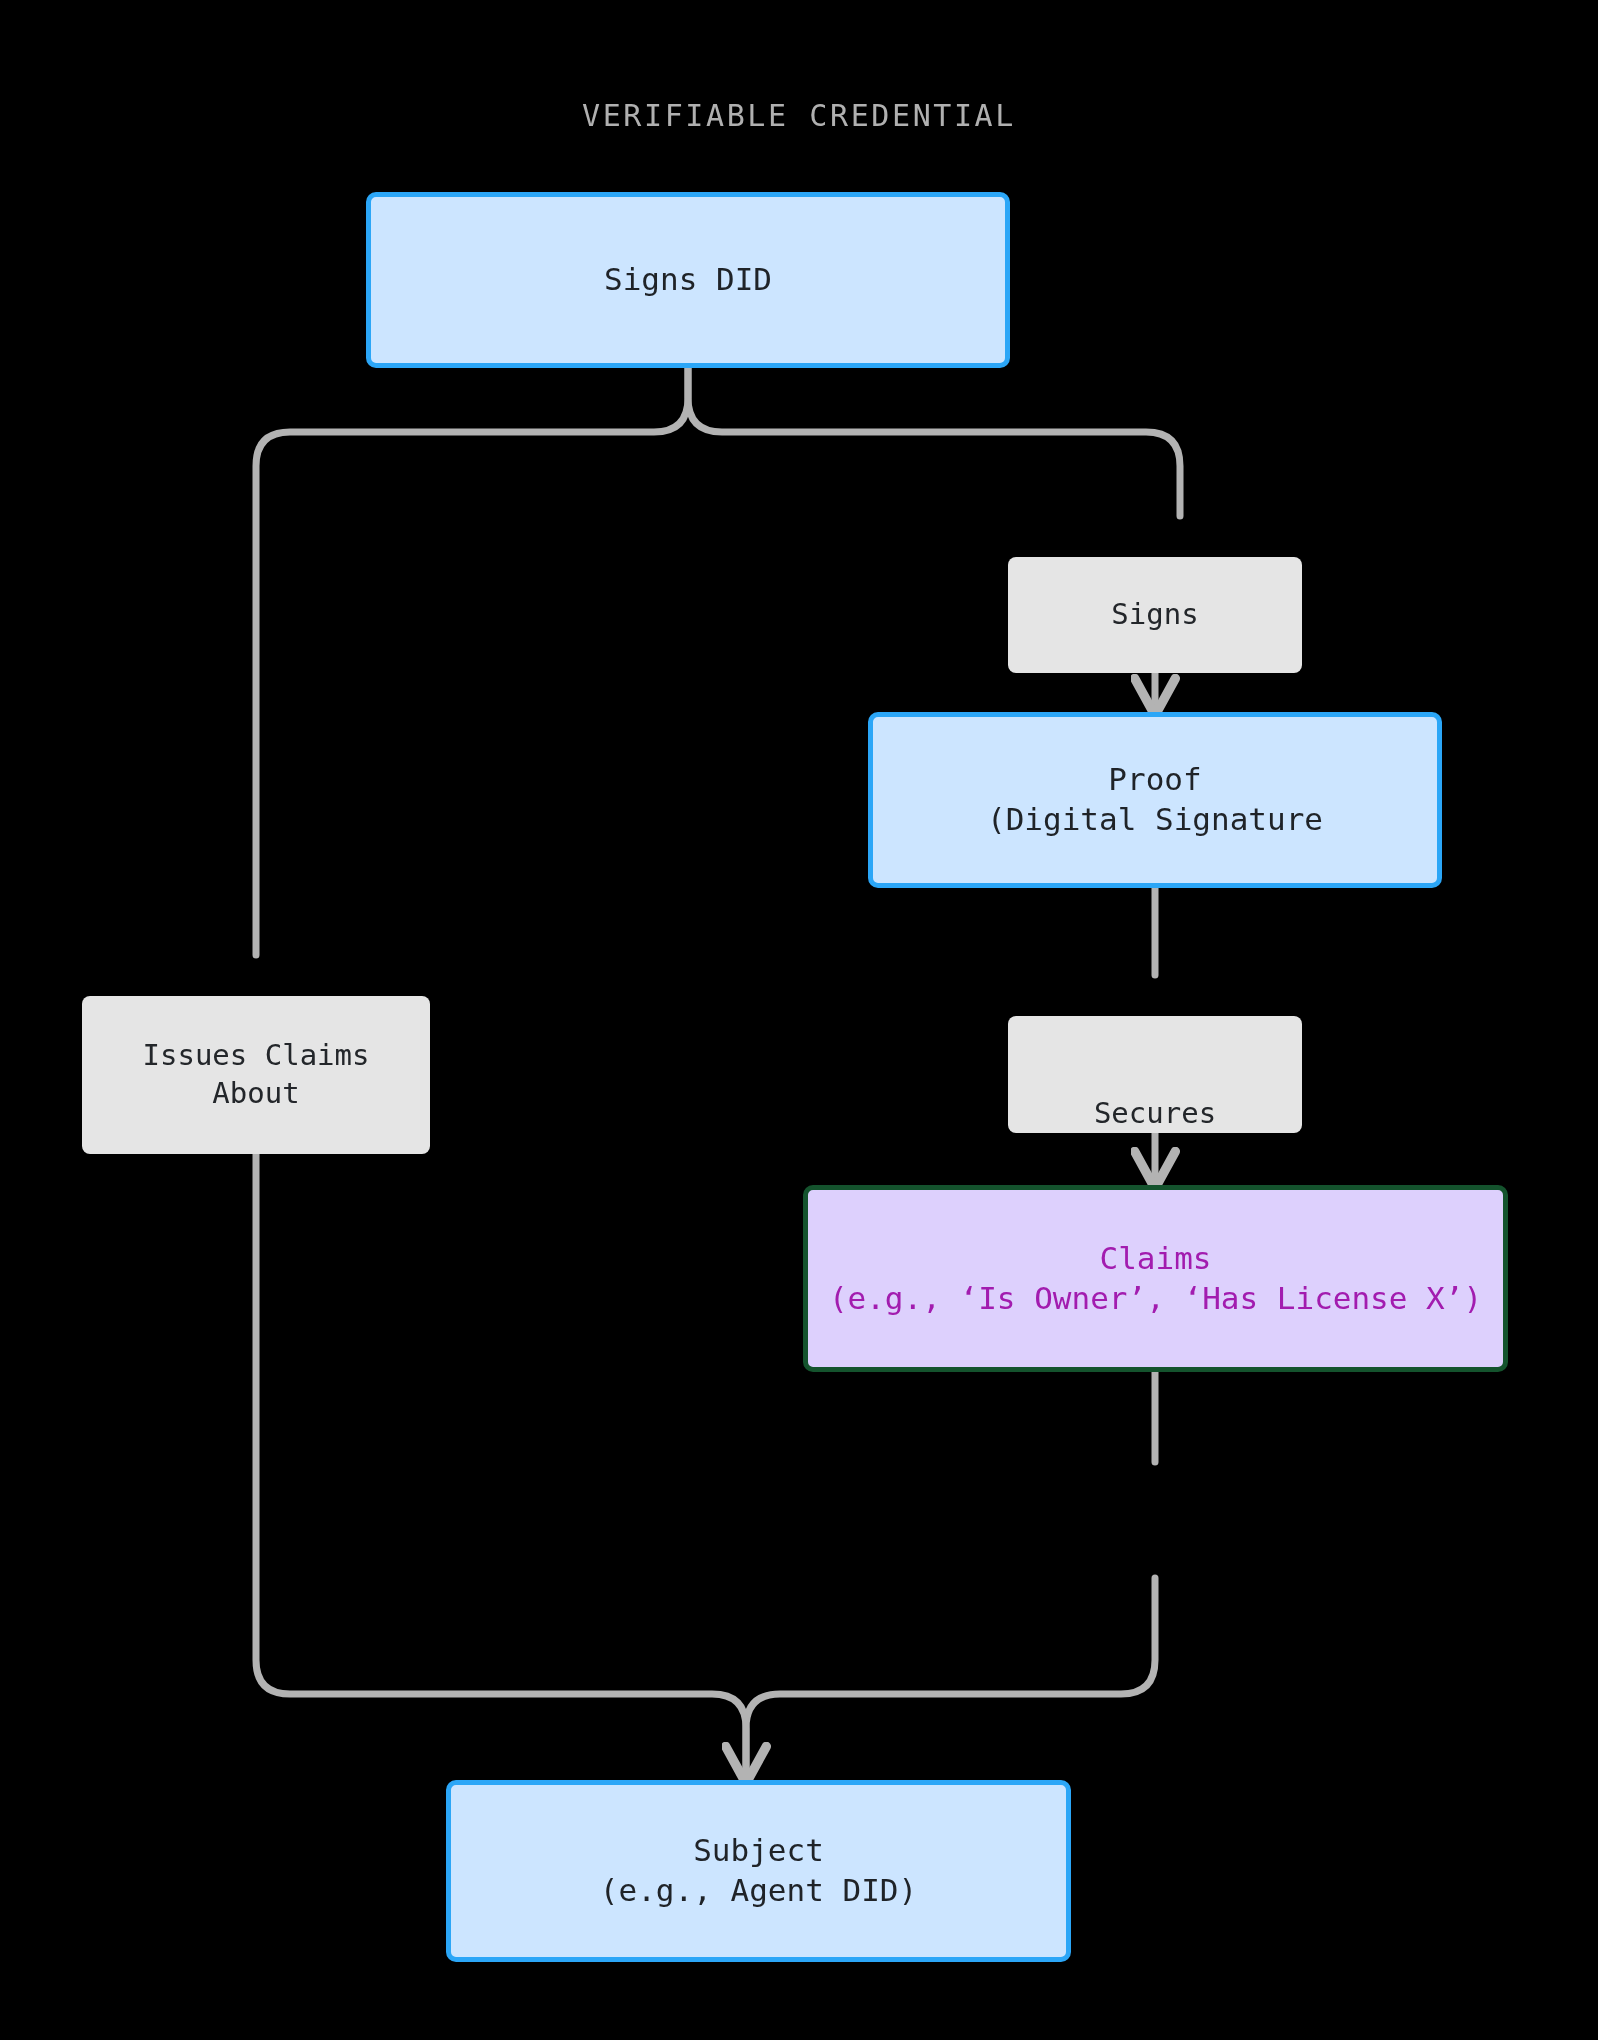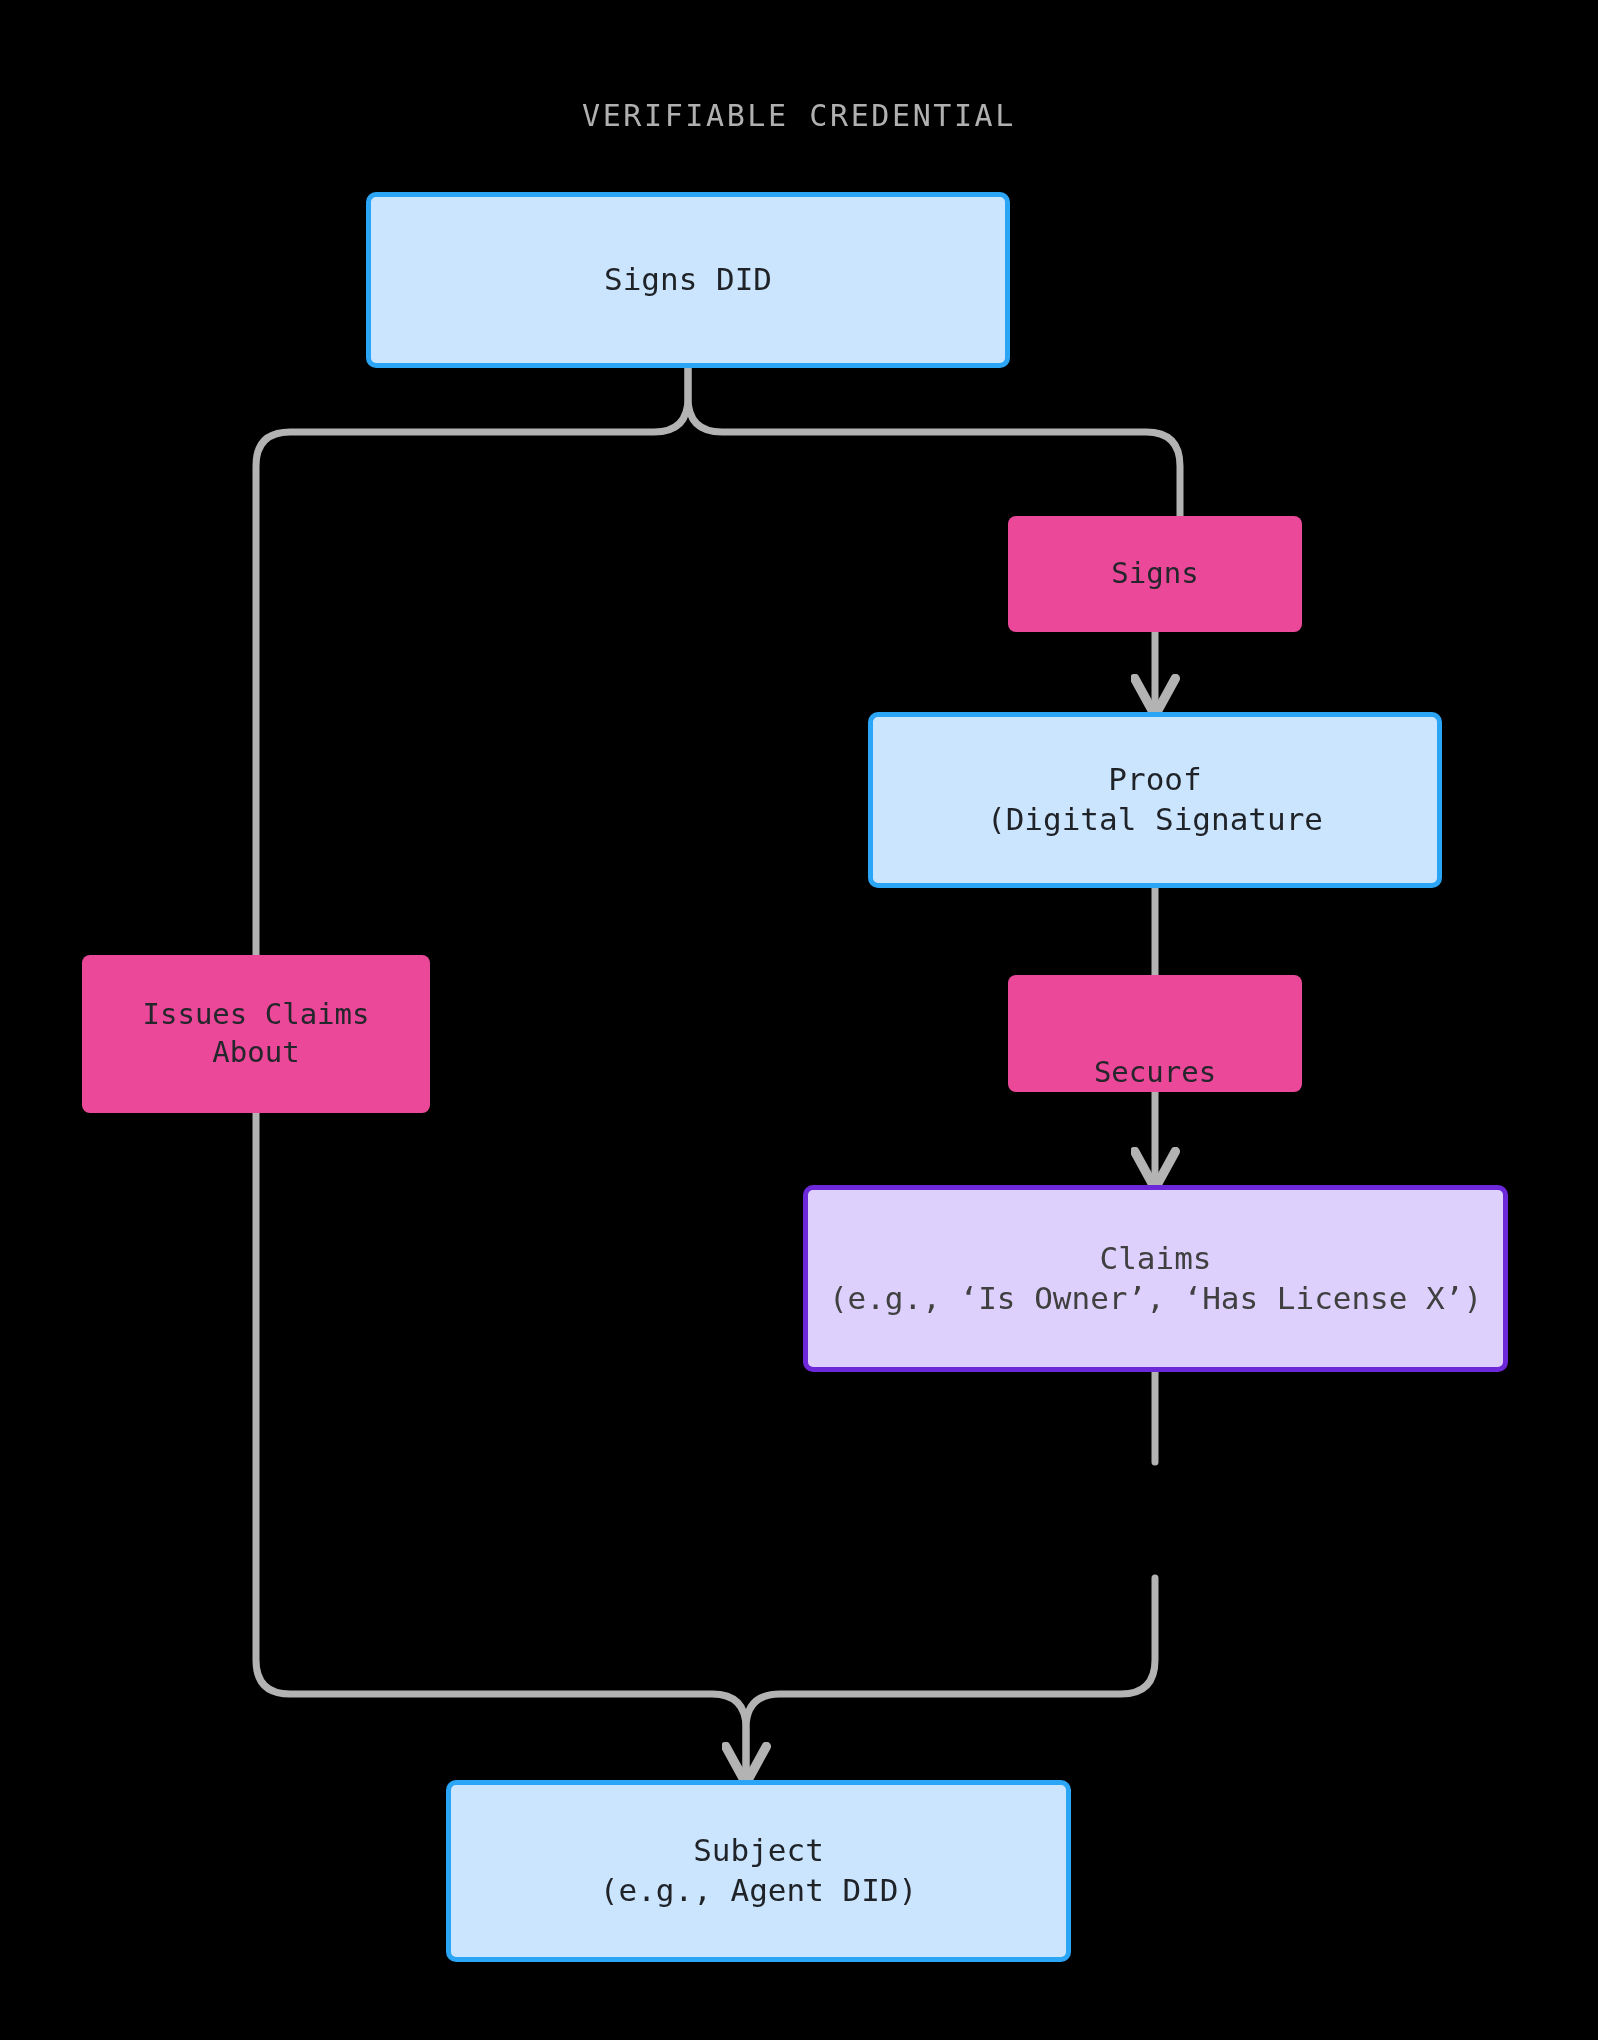--- a/index.html
+++ b/index.html
@@ -57,41 +57,42 @@
   .node-blue {
     background: #cce5ff;
     border: 5px solid #2ba6f7;
     border-radius: 10px;
     color: #1f2328;
     font-size: 31px;
   }
 
   .node-purple {
     background: #ddd0fd;
-    border: 5px solid #6d28d9;
+    border: 5px solid #14532d;
     border-radius: 10px;
-    color: #404040;
+    color: #a21caf;
     font-size: 31px;
   }
 
   .edge-label {
     position: absolute;
     box-sizing: border-box;
-    background: #ec4899;
+    background: #e5e5e5;
     border: 0;
     border-radius: 8px;
     display: flex;
     flex-direction: column;
     align-items: center;
     justify-content: center;
     text-align: center;
     color: #23262a;
     font-size: 29px;
     line-height: 1.3;
     white-space: pre;
+    margin-top: 41px;
   }
 
   .node-line, .label-line { display: block; }
 </style>
 </head>
 <body>
 
 <div id="stage">
 
   <div class="diagram-title">VERIFIABLE CREDENTIAL</div>

